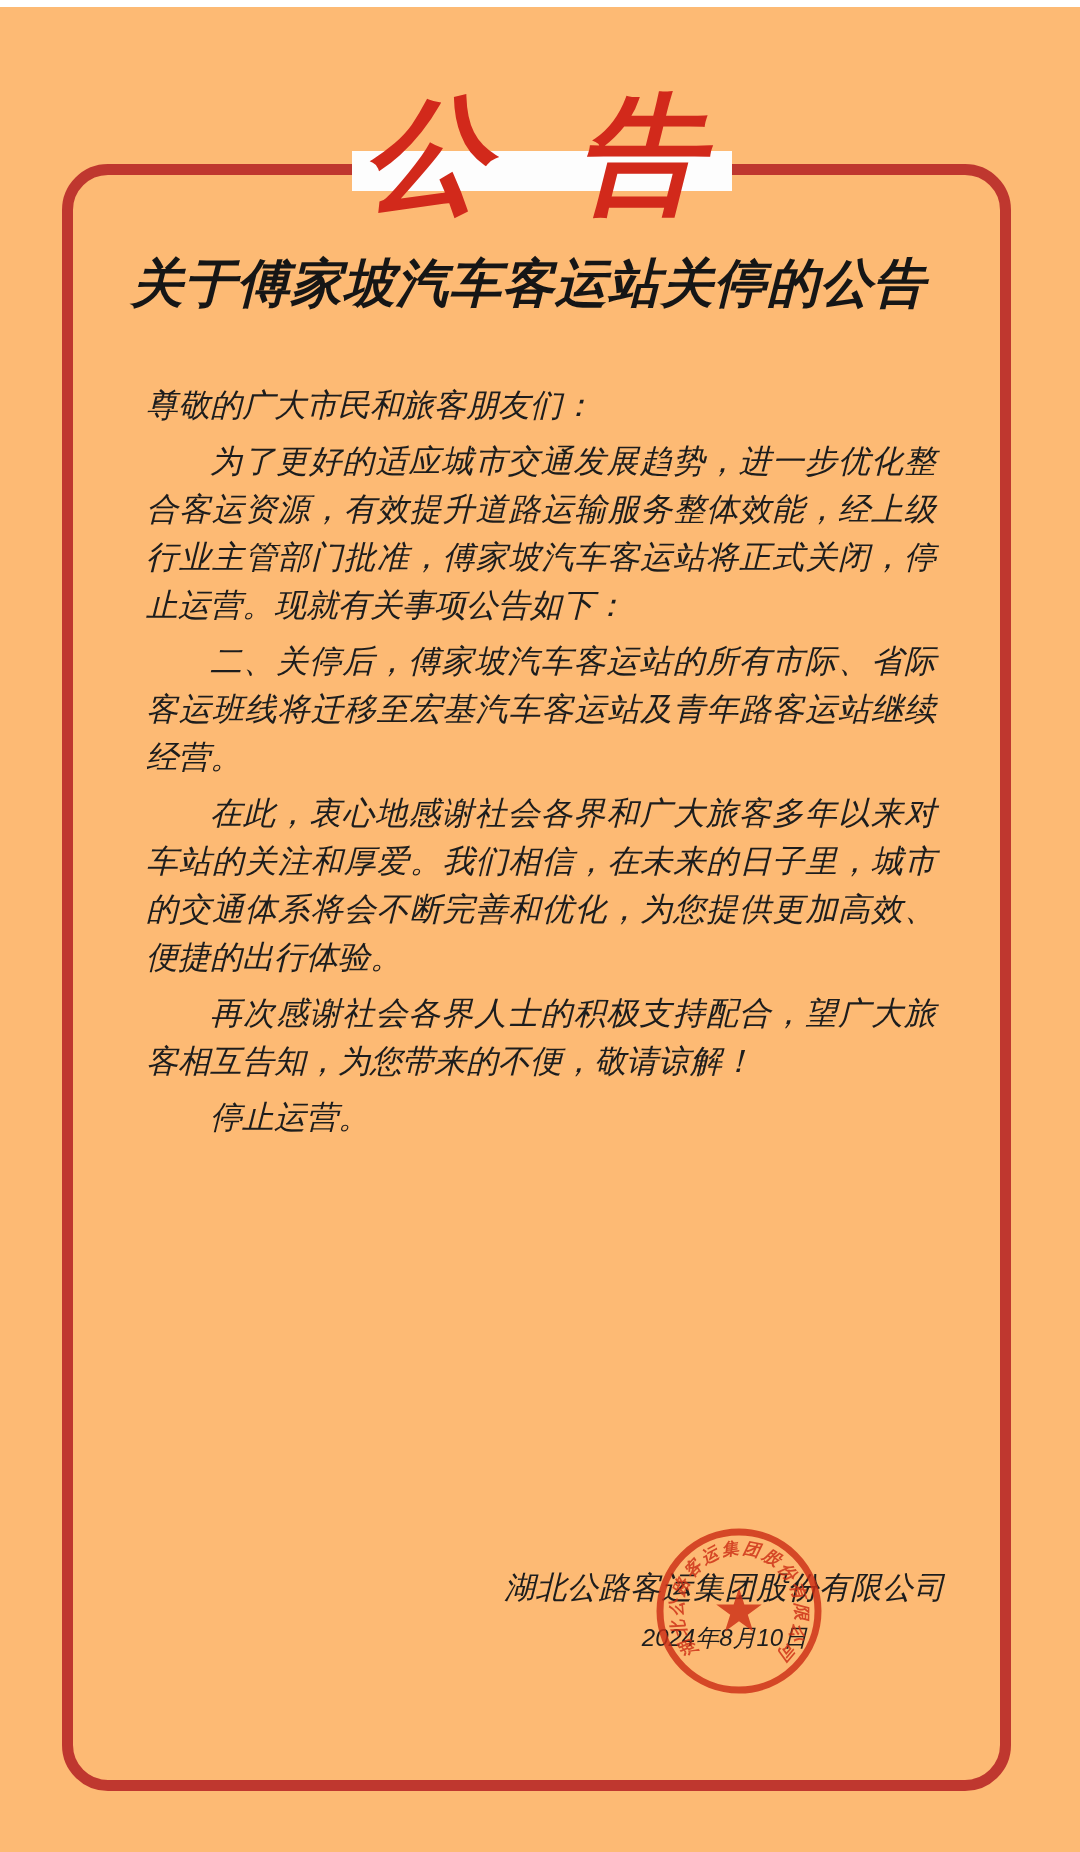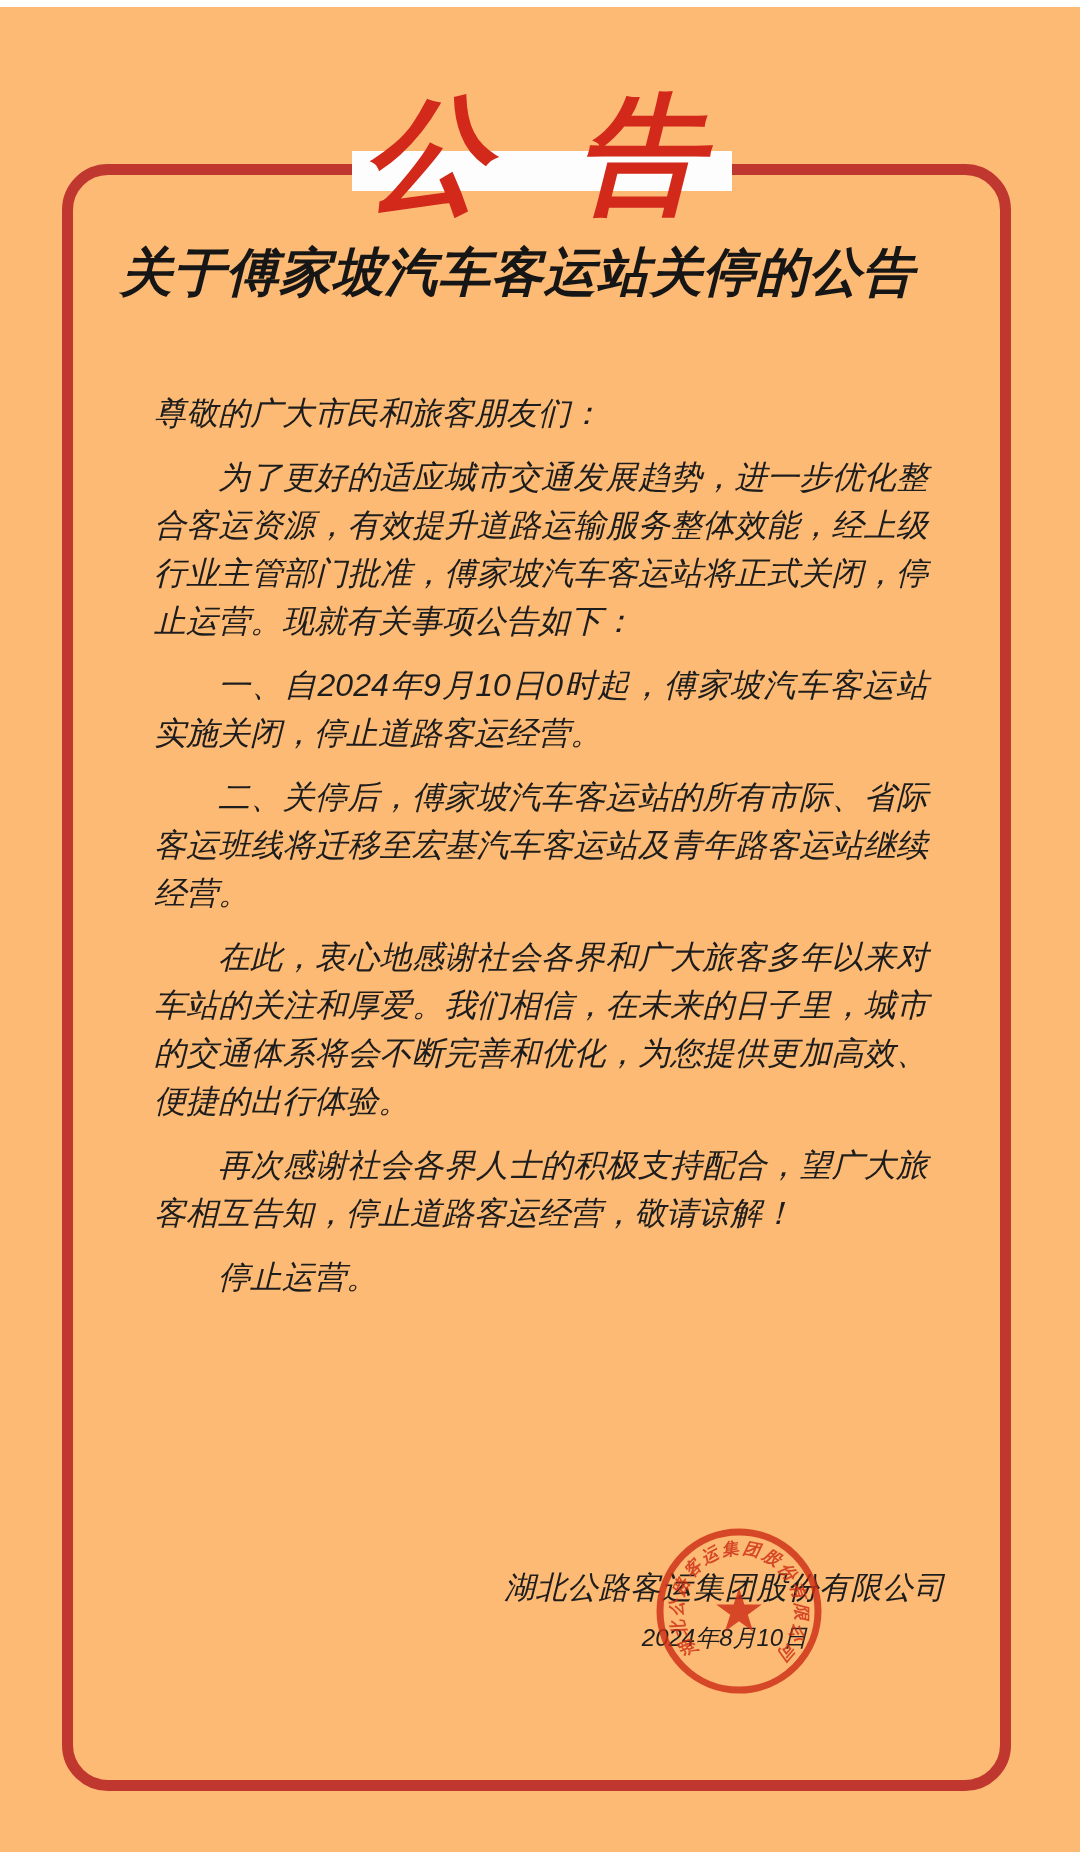--- a/index.html
+++ b/index.html
@@ -28,37 +28,37 @@
     position: absolute; left: 0; top: 70px; width: 1080px; margin: 0;
     text-align: center;
     font-family: "Liberation Serif", "DejaVu Serif", serif;
     font-weight: 900;
     font-size: 126px; line-height: 158px;
     letter-spacing: 14px; word-spacing: 28px;
     color: #d2291b;
     white-space: nowrap;
   }
   .heading {
-    position: absolute; left: 0; top: 234px; width: 1033px; margin: 1px;
+    position: absolute; left: 0; top: 234px; width: 1033px; margin: 12px;
     text-align: center;
     font-family: "Liberation Serif", "DejaVu Serif", serif;
     font-weight: 900;
     font-size: 52px; line-height: 62px;
     letter-spacing: 1px;
     color: #161616;
     white-space: nowrap;
   }
   .body-text {
     position: absolute; left: 138px; top: 366px; width: 806px;
     font-size: 32px; line-height: 48px;
     color: #1d1d1d;
     text-align: justify;
     text-justify: inter-ideograph;
   }
-  .body-text p { margin: 16px; text-indent: 2em; }
+  .body-text p { margin: 8px; text-indent: 2em; }
   .body-text p.greeting { text-indent: 0; }
   .signature {
     position: absolute; right: 135px; top: 1560px;
     text-align: center;
     color: #1d1d1d;
   }
   .sig-company { font-size: 31px; line-height: 42px; letter-spacing: 0.5px; }
   .sig-date { font-size: 24px; line-height: 40px; margin-top: 9px; }
   .seal {
     position: absolute; left: 654px; top: 1519px; width: 170px; height: 170px;
@@ -82,24 +82,23 @@
   <div class="frame"></div>
   <div class="gap-mask"></div>
 
   <h1 class="banner">公 告</h1>
 
   <h2 class="heading">关于傅家坡汽车客运站关停的公告</h2>
 
   <div class="body-text">
     <p class="greeting">尊敬的广大市民和旅客朋友们：</p>
     <p class="para">为了更好的适应城市交通发展趋势，进一步优化整合客运资源，有效提升道路运输服务整体效能，经上级行业主管部门批准，傅家坡汽车客运站将正式关闭，停止运营。现就有关事项公告如下：</p>
-    <p class="para">一、自2024年9月10日0时起，傅家坡汽车客运站实施关闭，停止道路客运经营。</p>
     <p class="para">二、关停后，傅家坡汽车客运站的所有市际、省际客运班线将迁移至宏基汽车客运站及青年路客运站继续经营。</p>
     <p class="para">在此，衷心地感谢社会各界和广大旅客多年以来对车站的关注和厚爱。我们相信，在未来的日子里，城市的交通体系将会不断完善和优化，为您提供更加高效、便捷的出行体验。</p>
-    <p class="para">再次感谢社会各界人士的积极支持配合，望广大旅客相互告知，停止道路客运经营，敬请谅解！</p>
+    <p class="para">再次感谢社会各界人士的积极支持配合，望广大旅客相互告知，为您带来的不便，敬请谅解！</p>
     <p class="para">停止运营。</p>
   </div>
 
   <div class="signature">
     <div class="sig-company">湖北公路客运集团股份有限公司</div>
     <div class="sig-date">2024年8月10日</div>
   </div>
 
   <svg class="seal" viewBox="0 0 170 170" xmlns="http://www.w3.org/2000/svg">
     <circle cx="85" cy="85" r="79" fill="none" stroke="#cd2f15" stroke-width="7"></circle>

